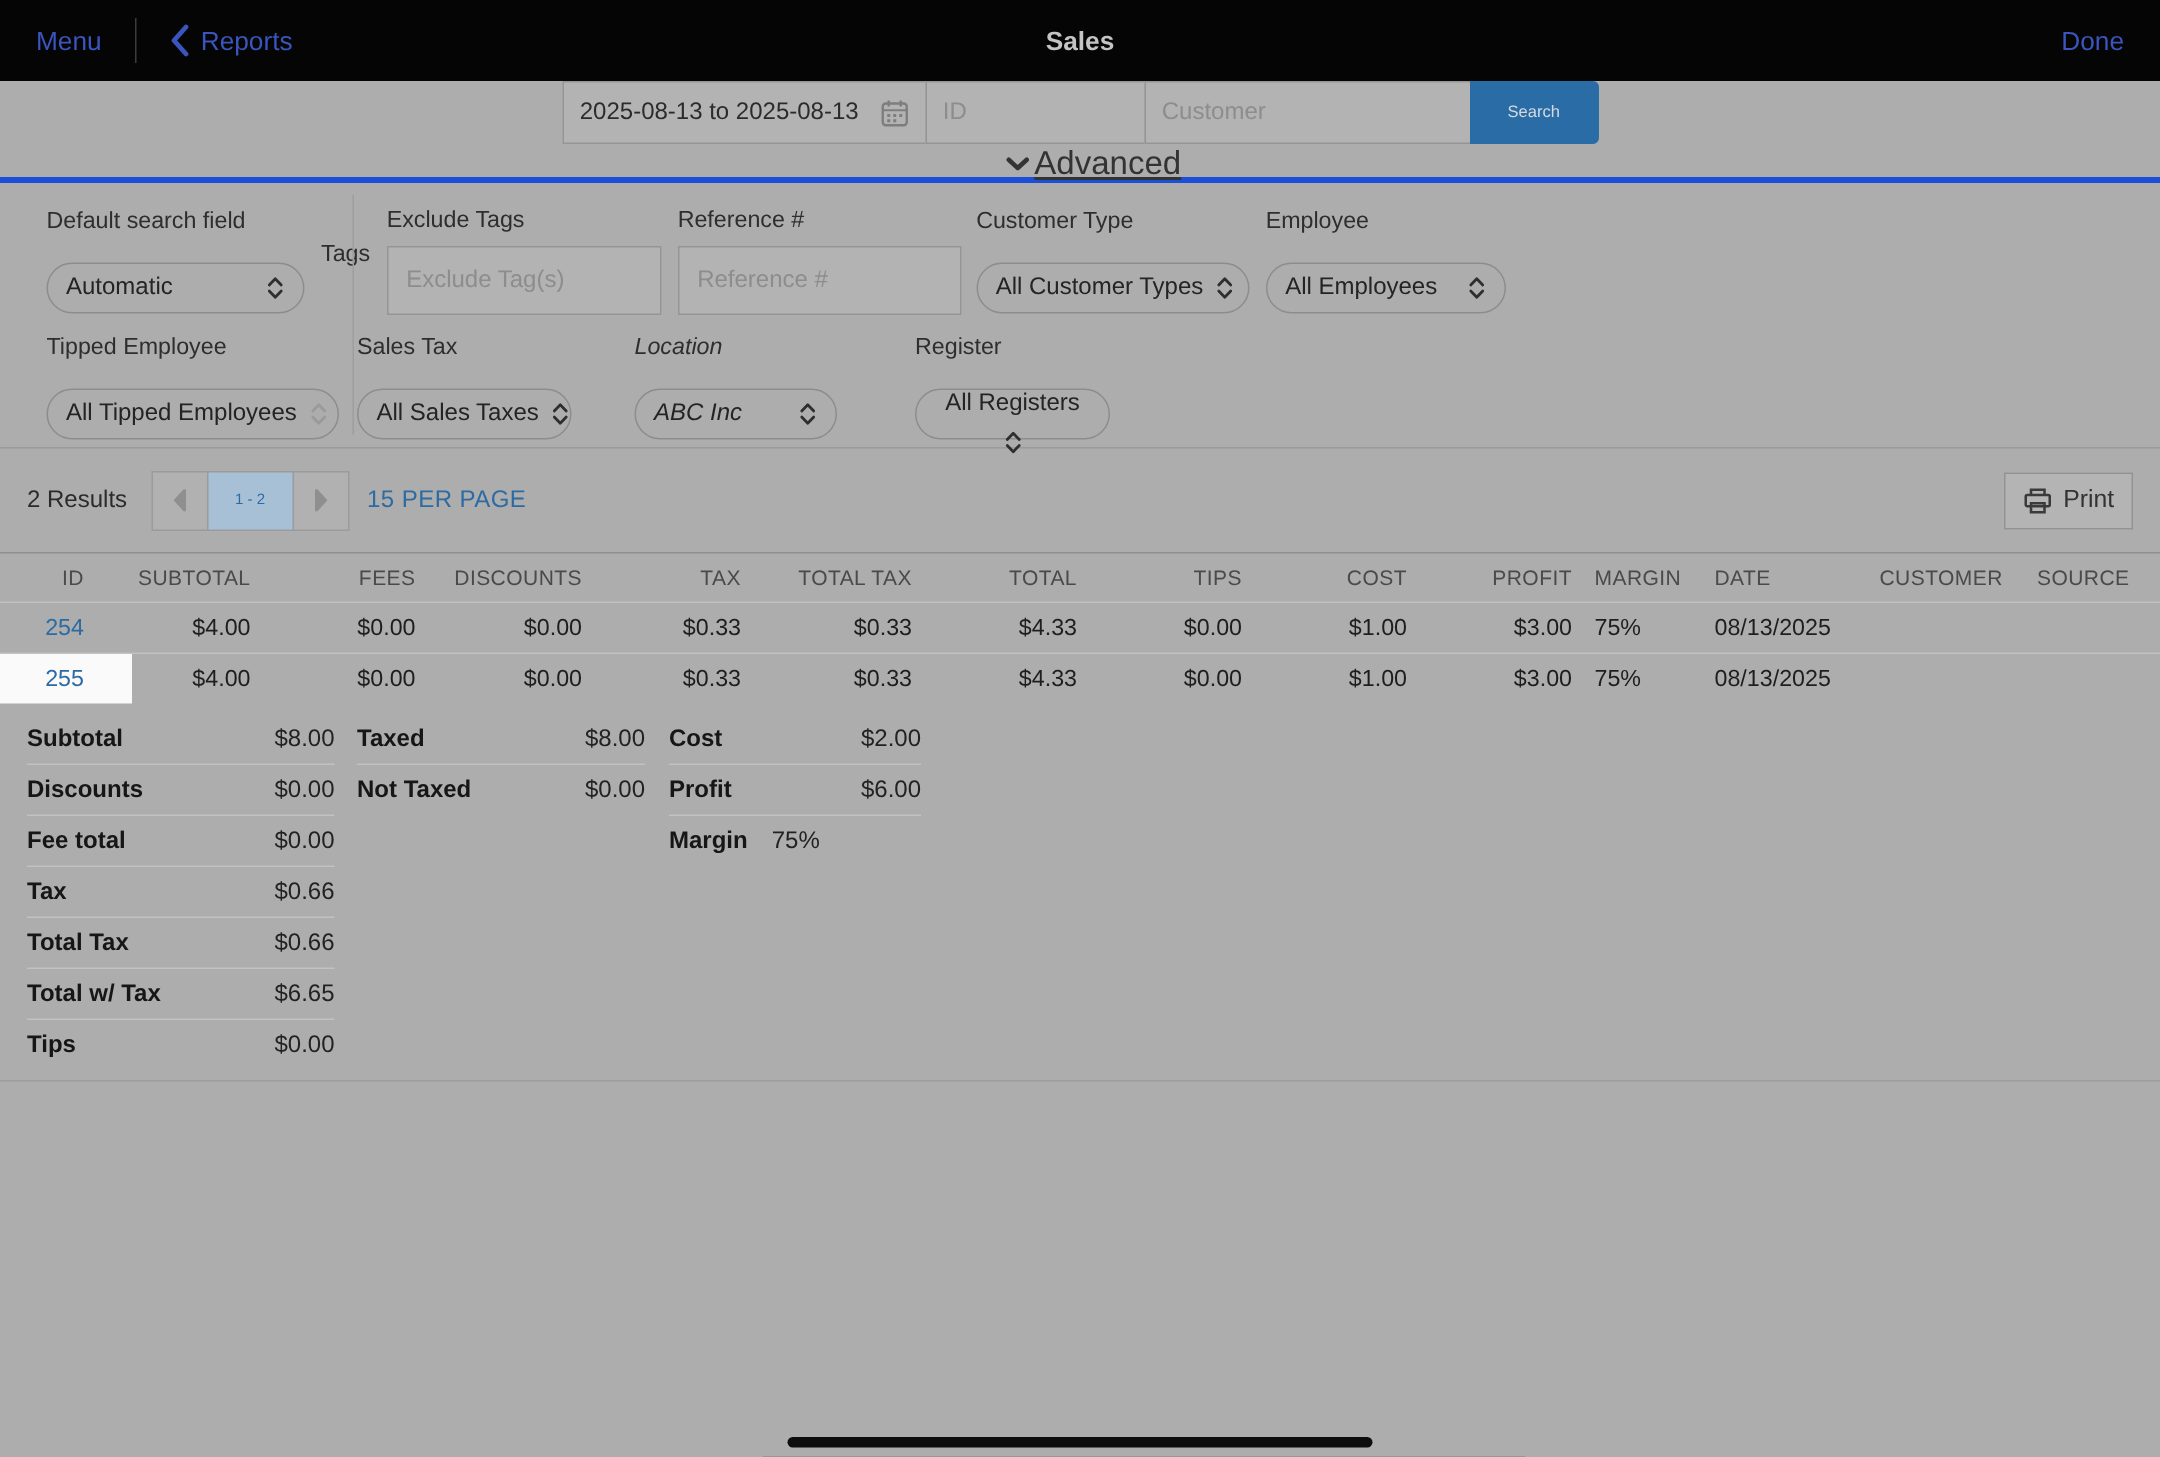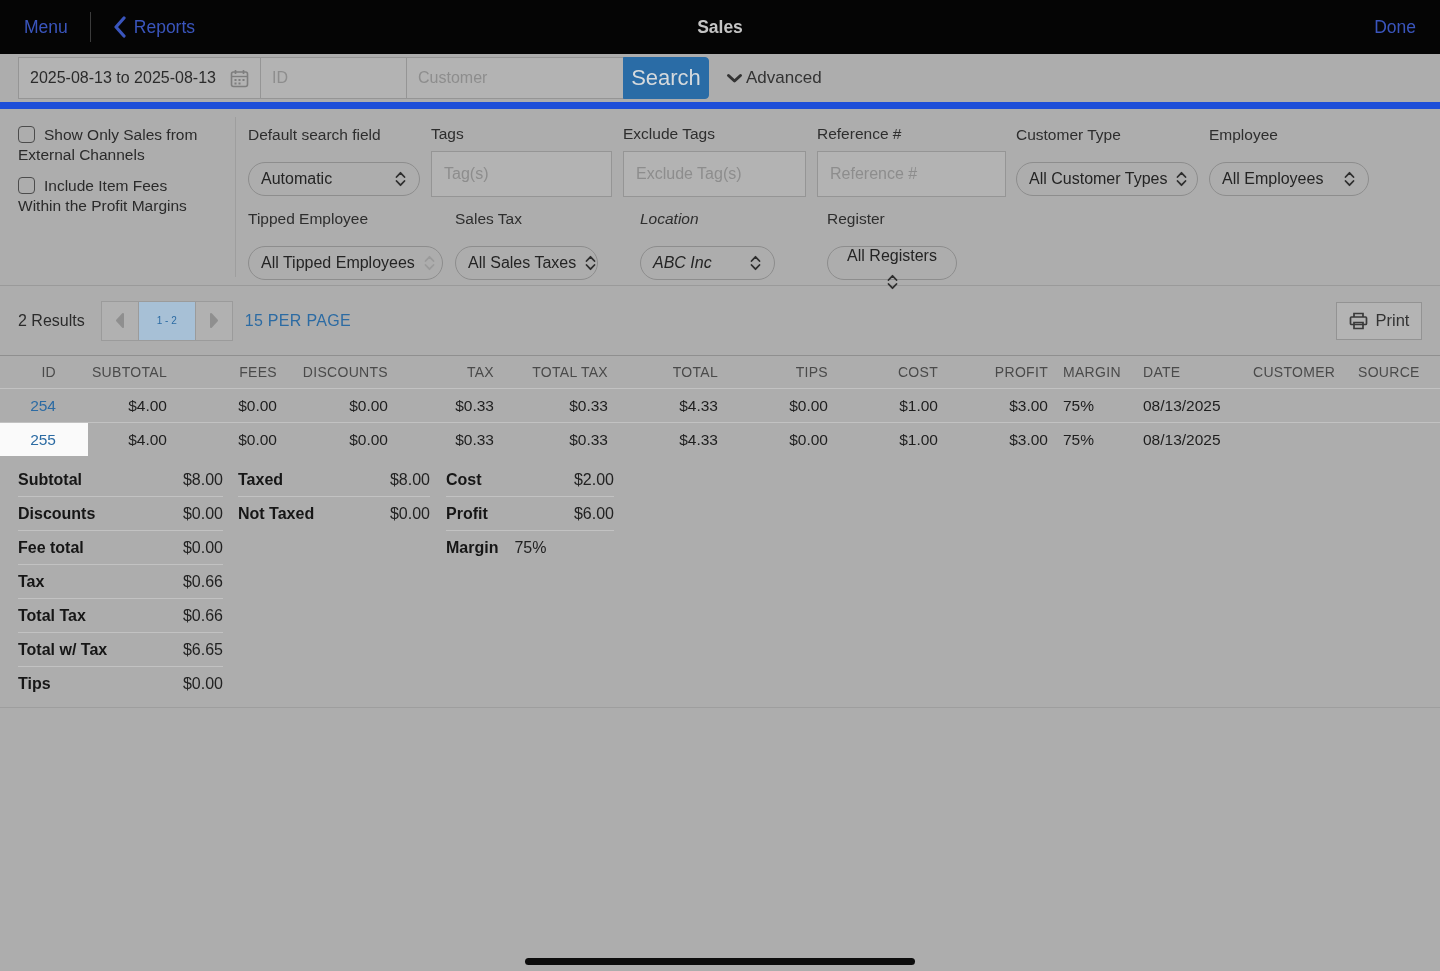--- a/index.html
+++ b/index.html
@@ -9,29 +9,29 @@
 
   
   .navbar { position:relative; height:54px; background:#050505; display:flex; align-items:center; padding:0 24px; }
   .nav-link { color:#3a55bd; font-size:17.5px; cursor:pointer; }
   .nav-sep { width:1px; height:30px; background:#3c3c3c; margin:0 22px; }
   .nav-back { display:flex; align-items:center; gap:8px; cursor:pointer; }
   .nav-title { position:absolute; left:0; right:0; text-align:center; color:#c4c4c4; font-size:17.5px; font-weight:bold; pointer-events:none; }
   .nav-done { margin-left:auto; }
 
   
-  .searchbar { height:55px; border-bottom:7px solid #1d4ed8; display:flex; align-items:center; padding:0 18px; }
+  .searchbar { height:68px; border-bottom:4px solid #1d4ed8; display:flex; align-items:center; padding:0 18px;flex-direction:column; }
   .sgroup { display:flex; height:42px; }
   .sfield { background:#b3b3b3; border:1px solid #959595; display:flex; align-items:center; padding:0 11px; font-size:16px; color:#2b2b2b; }
   .sfield + .sfield { margin-left:-1px; }
   .f-date { width:243px; justify-content:space-between; }
   .f-id { width:147px; color:#8d8d8d; }
   .f-cust { width:218px; color:#8d8d8d; }
-  .search-btn { width:86px; height:42px; margin-left:-1px; background:#2a6ca6; border:1px solid #2a6ca6; border-radius:0 4px 4px 0; color:#d6dadd; font-size:22px; display:flex; align-items:center; justify-content:center; cursor:pointer; }
-  .adv-toggle { margin-left:17px; display:flex; align-items:center; gap:3px; font-size:17px; color:#333; cursor:pointer; }
+  .search-btn { width:86px; height:42px; margin-left:-1px; background:#2a6ca6; border:1px solid #2a6ca6; border-radius:0 4px 4px 0; color:#d6dadd; font-size:11px; display:flex; align-items:center; justify-content:center; cursor:pointer; }
+  .adv-toggle { margin-left:17px; display:flex; align-items:center; gap:3px; font-size:22px; color:#333; cursor:pointer;text-decoration:underline; }
 
   
   .advanced { position:relative; height:177px; border-bottom:1px solid #9a9a9a; display:flex; padding:16px 0 0 18px; }
   .vsep { position:absolute; left:235px; top:8px; bottom:8px; width:1px; background:#9e9e9e; }
   .checks { width:217px; }
   .check { font-size:15.5px; line-height:20px; color:#2b2b2b; margin-bottom:11px; cursor:pointer; }
   .cbox { display:inline-block; width:17px; height:17px; border:1.5px solid #4c4c4c; border-radius:4px; vertical-align:-3px; margin-right:9px; }
   .filters { flex:1; padding-left:13px; }
   .frow { display:flex; align-items:center; }
   .frow1 { margin-bottom:13px; }
@@ -128,48 +128,35 @@
         <svg width="17" height="11" viewBox="0 0 17 11">
             <path d="M2.5 2.5 L8.5 8 L14.5 2.5" fill="none" stroke="#333" stroke-width="3" stroke-linecap="round" stroke-linejoin="round"></path>
           </svg>
       </span>
       <span>Advanced</span>
     </div>
   </div>
 
   <div class="advanced">
     <div class="vsep"></div>
-    <div class="checks">
-      <div class="check">
-        <span class="cbox"></span><span>Show Only Sales from</span>
-        <div>External Channels</div>
-      </div>
-      <div class="check">
-        <span class="cbox"></span><span>Include Item Fees</span>
-        <div>Within the Profit Margins</div>
-      </div>
-    </div>
     <div class="filters">
       <div class="frow frow1">
         <div class="ffield" style="margin-right:11px;">
           <div class="flabel">Default search field</div>
           <div class="selectp" style="width:172px;">
             <span>Automatic</span>
             <span>
                 <svg width="13" height="18" viewBox="0 0 13 18">
                   <path d="M2.5 7 L6.5 2.8 L10.5 7 M2.5 11 L6.5 15.2 L10.5 11" fill="none" stroke="#2e2e2e" stroke-width="1.8" stroke-linecap="round" stroke-linejoin="round"></path>
                 </svg>
               </span>
           </div>
         </div>
         <div class="ffield" style="margin-right:11px;">
           <div class="flabel">Tags</div>
-          <div class="tinput" style="width:181px;">
-              <span>Tag(s)</span>
-            </div>
         </div>
         <div class="ffield" style="margin-right:11px;">
           <div class="flabel">Exclude Tags</div>
           <div class="tinput" style="width:183px;">
               <span>Exclude Tag(s)</span>
             </div>
         </div>
         <div class="ffield" style="margin-right:10px;">
           <div class="flabel">Reference #</div>
           <div class="tinput" style="width:189px;">

